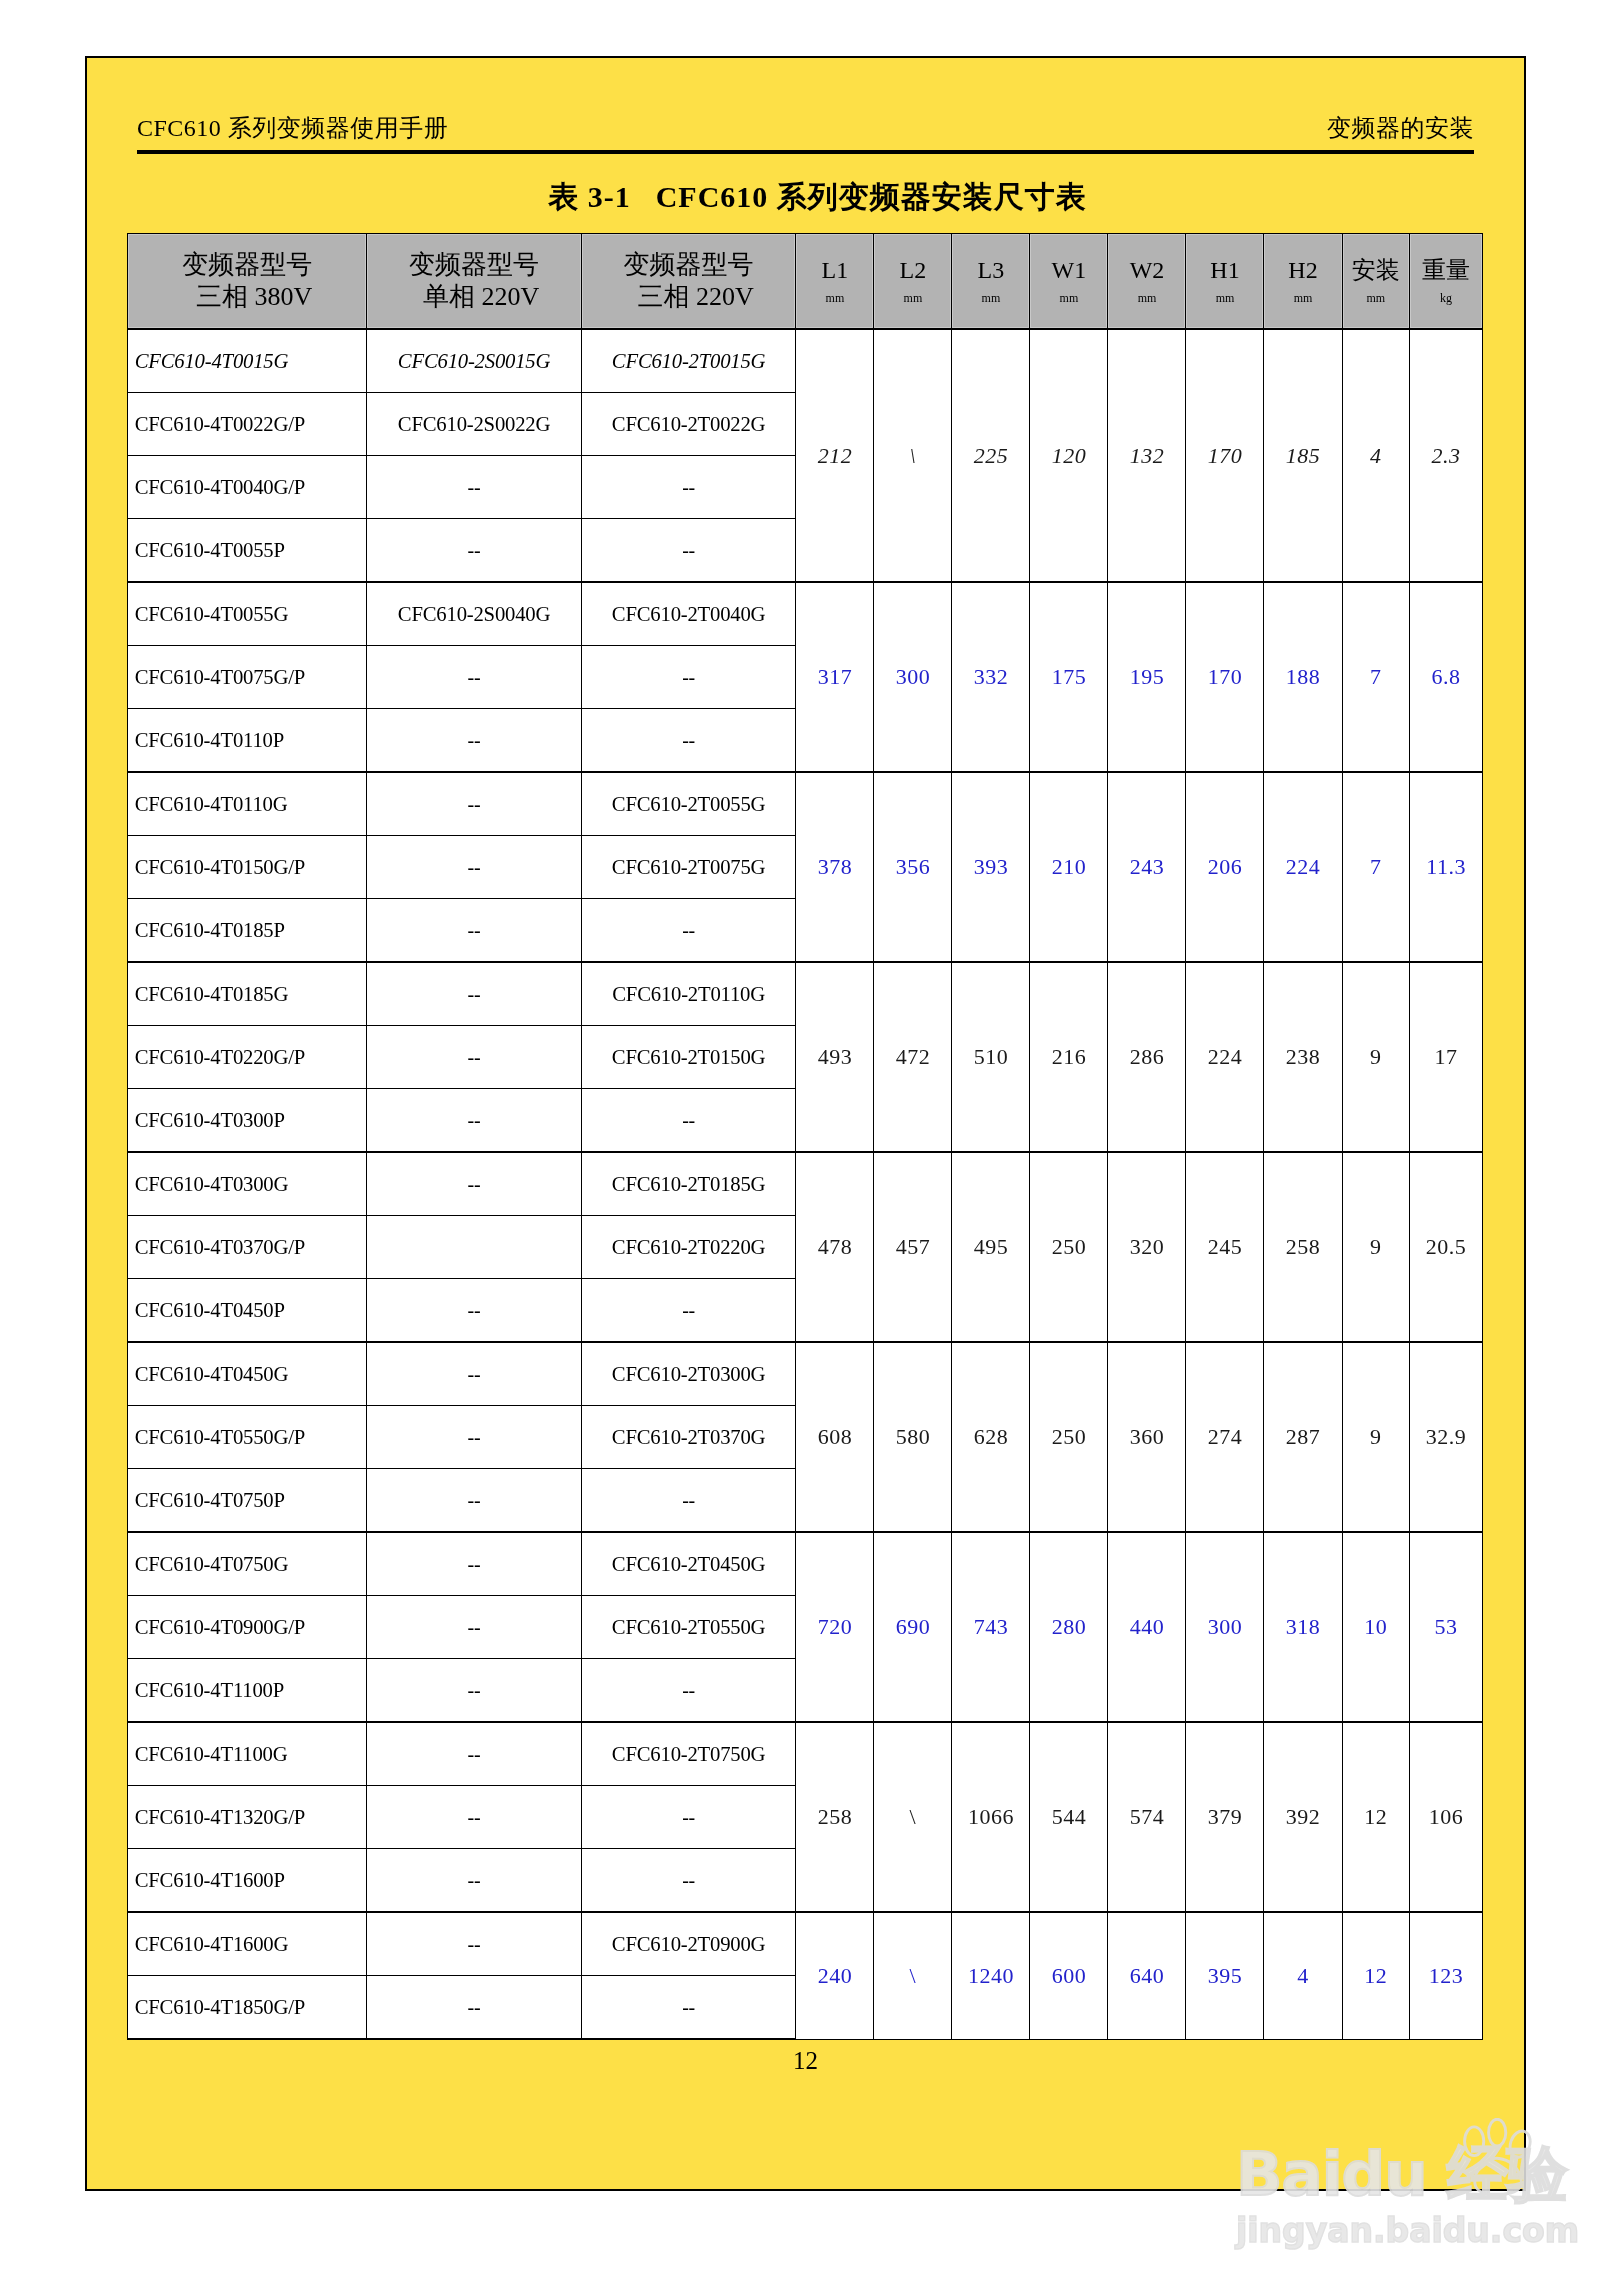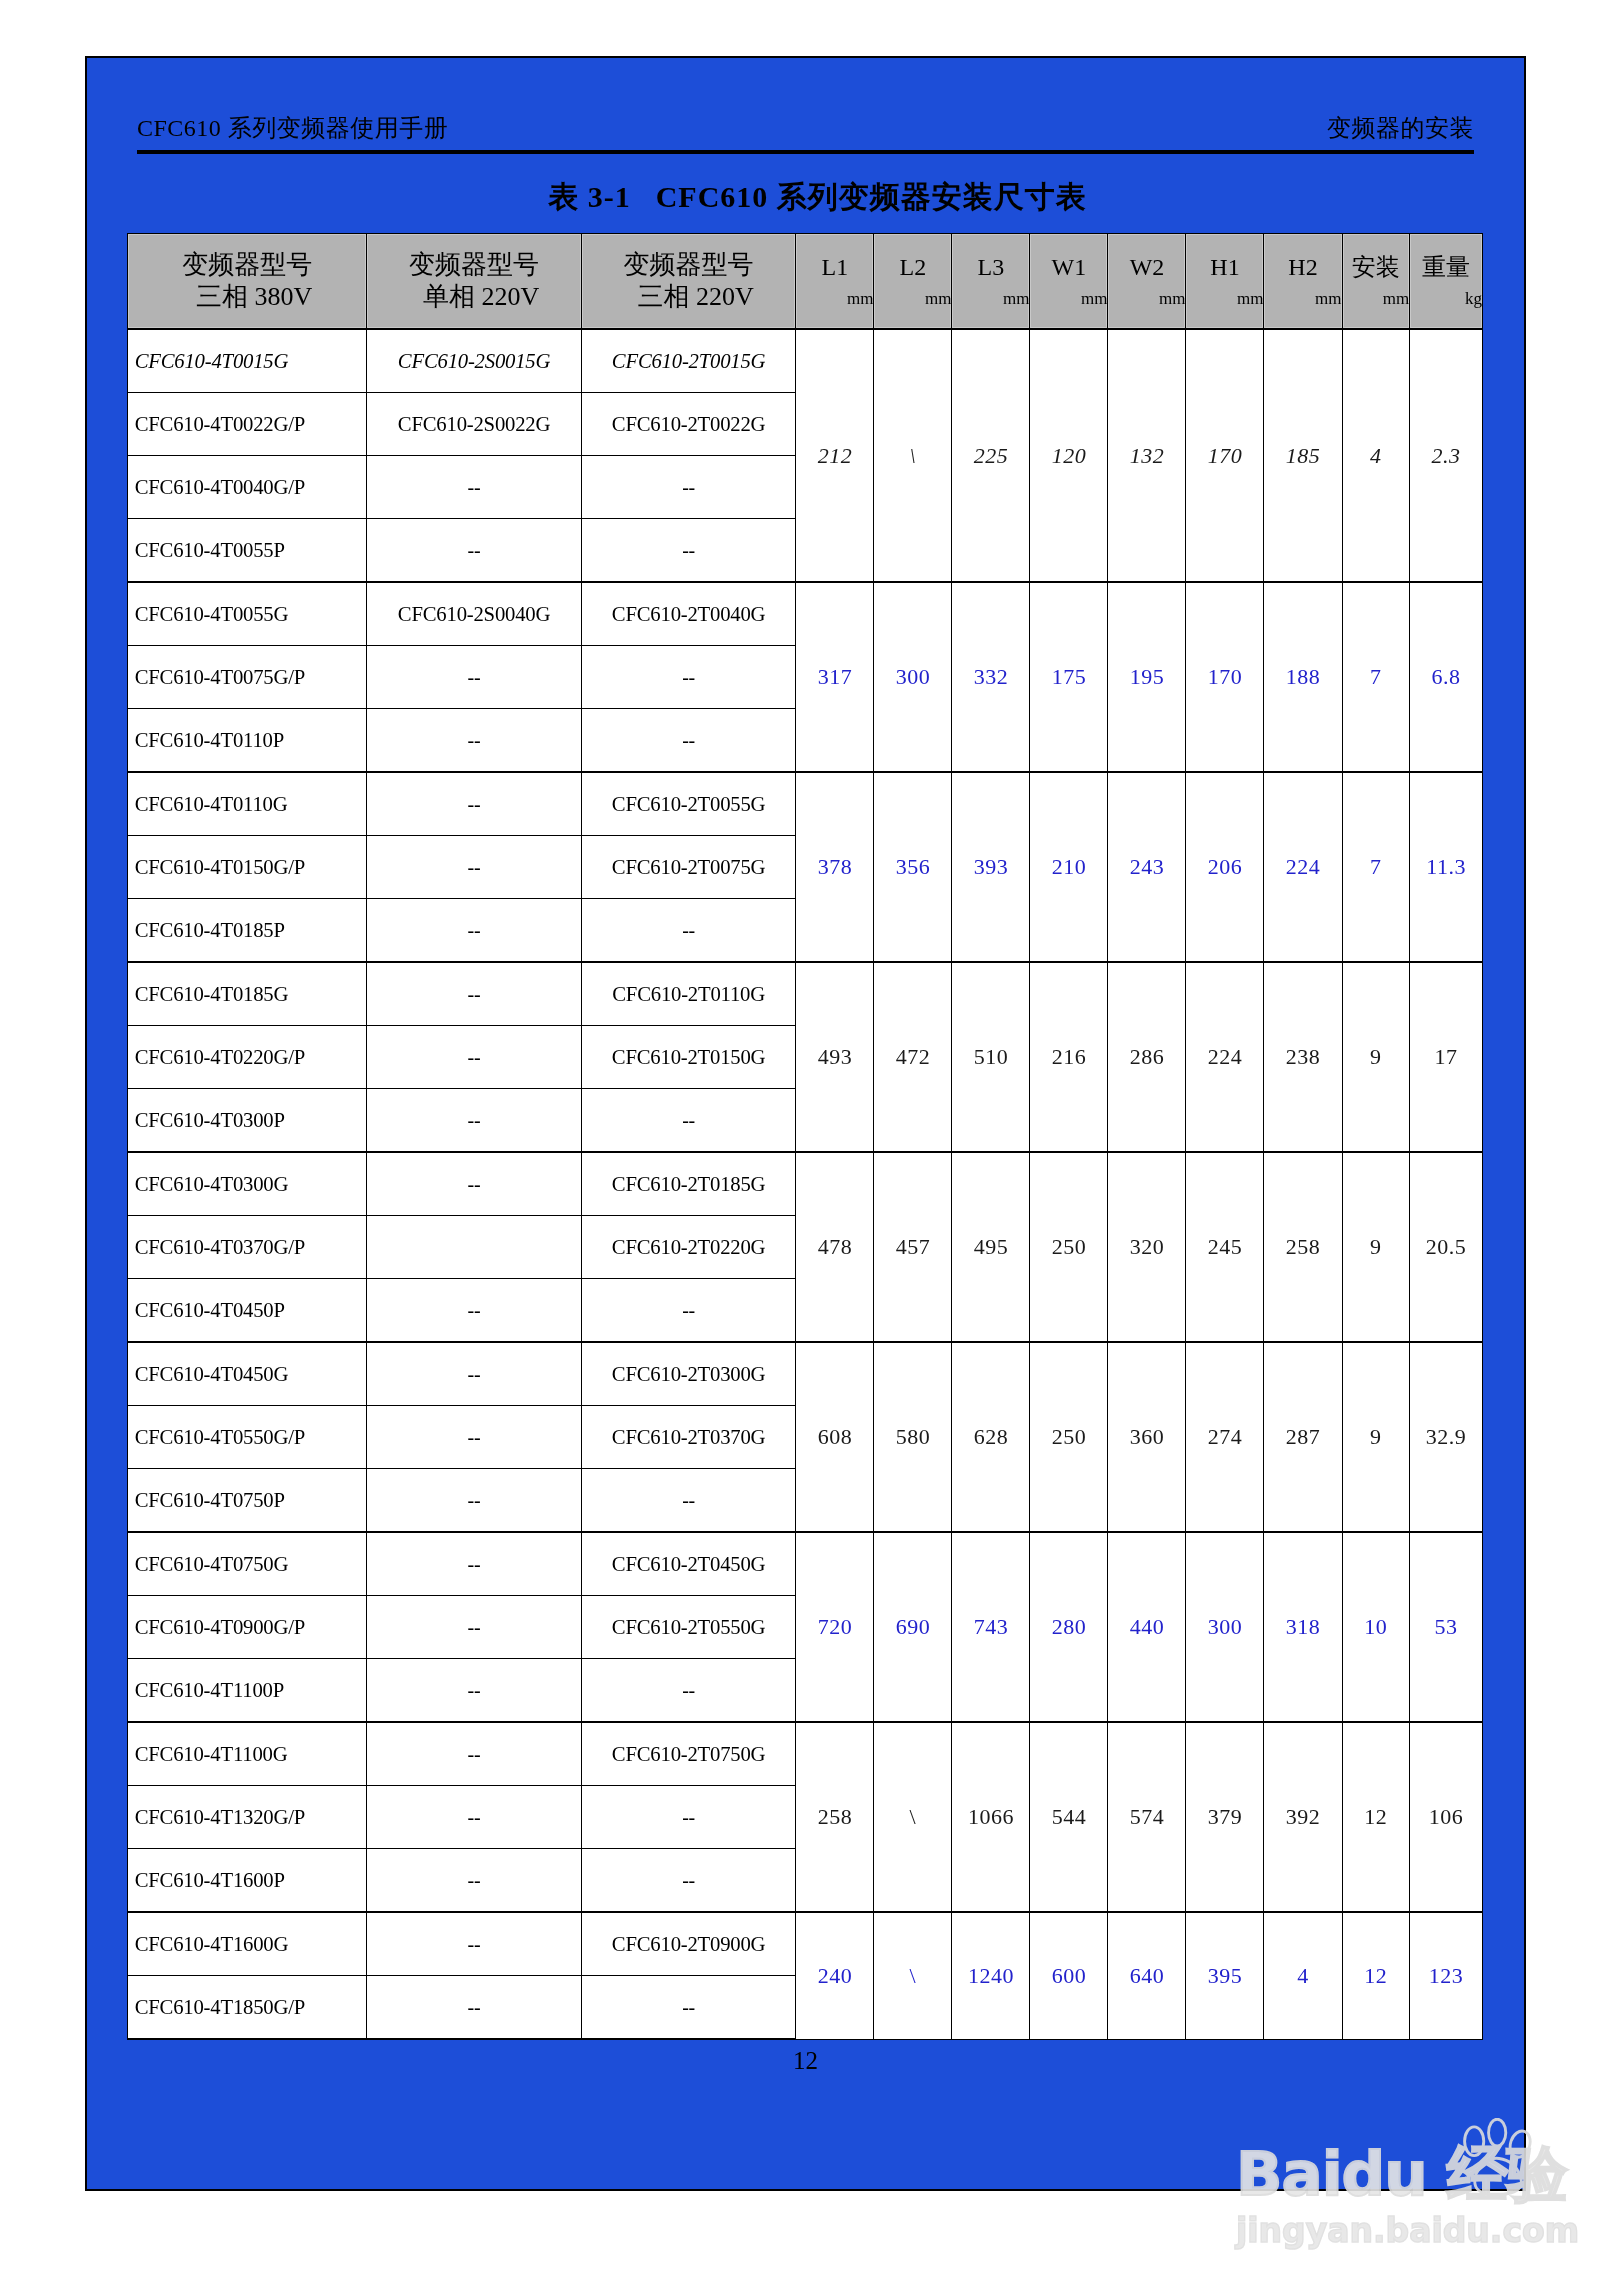--- a/index.html
+++ b/index.html
@@ -18,21 +18,21 @@
 
   
   .page-frame {
     position: absolute;
     left: 85px;
     top: 56px;
     width: 1441px;
     height: 2135px;
     border: 2.9px solid #000000;
     box-sizing: border-box;
-    background: #1d4ed8;
+    background: #fde047;
   }
 
   .page-inner {
     position: absolute;
     left: 0;
     top: 0;
     width: 100%;
     height: 100%;
     box-sizing: border-box;
     padding: 0;
@@ -101,23 +101,22 @@
     font-size: 26px;
     line-height: 1.24;
     border: 1px solid #000000;
     box-shadow: inset 0 0 0 1px #c9c9c9;
   }
   .dim-table thead th.num-head {
     font-size: 24px;
   }
   .dim-table thead th .unit {
     display: block;
-    font-size: 17px;
+    font-size: 12px;
     margin-top: 4.8px;
-    text-align: right;
   }
   .dim-table thead th .h-line1 { display: block; }
   .dim-table thead th .h-line2 { display: block; padding-left: 14px; }
 
   
   col.c-model1 { width: 184px; }
   col.c-model2 { width: 165px; }
   col.c-model3 { width: 165px; }
   col.c-num    { width: 60px;  }
   col.c-num-w  { width: 60px;  }

